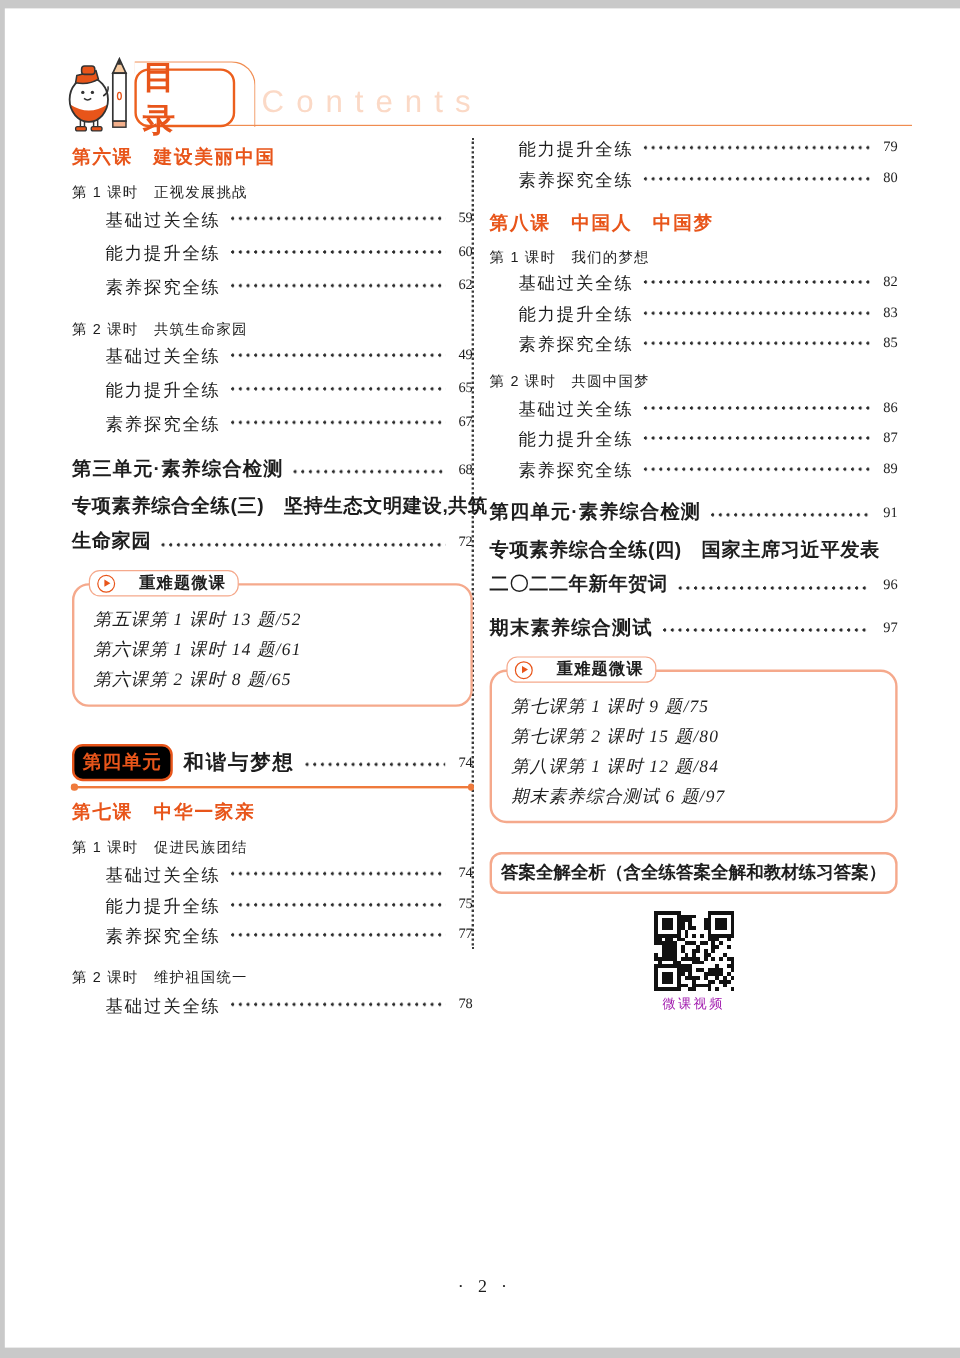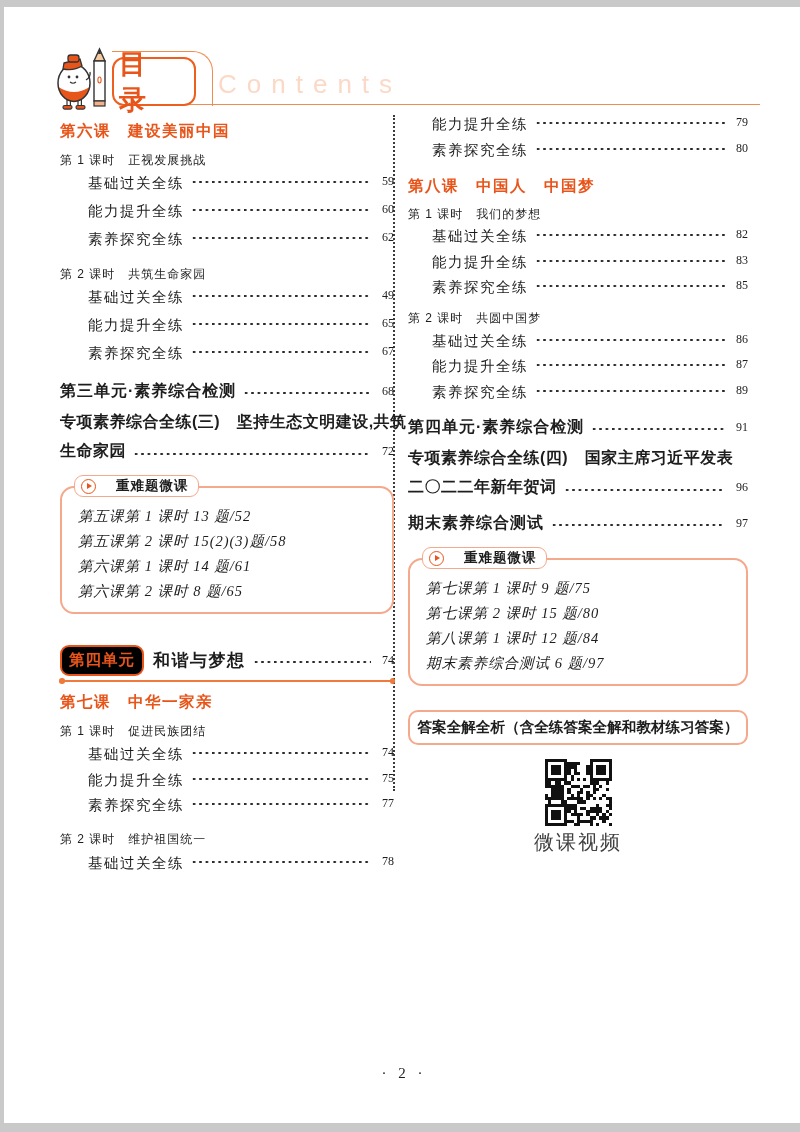--- a/index.html
+++ b/index.html
@@ -63,21 +63,21 @@
   .unit4-row .lbl{font-size:17px;font-weight:700;letter-spacing:1.5px;white-space:nowrap;}
   .enddot{position:absolute;bottom:-3.6px;width:5.5px;height:5.5px;border-radius:50%;background:#ef7a3c;}
   .enddot.l{left:-1px;} .enddot.r{right:-1px;}
 
   .gap6{height:6px;} .gap4{height:4px;} .gap2{height:2px;}
 
   
   .answers-banner{display:block;border:2px solid #f5a98c;border-radius:10px;margin-top:24px;
     padding:6px 6px;font-weight:700;font-size:14.6px;letter-spacing:0;text-align:center;white-space:nowrap;}
   .qr-wrap{margin-top:14px;display:flex;flex-direction:column;align-items:center;}
-  .qr-caption{font-size:20px;letter-spacing:2px;color:#404040;margin-top:3px;}
+  .qr-caption{font-size:11px;letter-spacing:2px;color:#a21caf;margin-top:3px;}
 
   .footer-pg{position:absolute;left:0;top:1058px;width:100%;text-align:center;
     font-family:"Liberation Serif","DejaVu Serif",serif;font-size:15px;letter-spacing:4px;}
 </style>
 </head>
 <body>
 
 <div class="page">
 
   <div class="hdr-line"></div>
@@ -171,21 +171,20 @@
     </div>
 
     <div class="microbox">
       <div class="microbox-tag">
         <span class="play-ic">
             <i></i>
           </span>
         <span class="txt">重难题微课</span>
       </div>
       <div class="item">第五课第 1 课时 13 题/52</div>
-      <div class="item">第五课第 2 课时 15(2)(3)题/58</div>
       <div class="item">第六课第 1 课时 14 题/61</div>
       <div class="item">第六课第 2 课时 8 题/65</div>
     </div>
 
     <div class="unit4-row">
       <span class="unit4-badge">第四单元</span>
       <span class="lbl">和谐与梦想</span>
       <span class="leader"></span>
       <span class="pg">74</span>
       <span class="enddot l"></span>

